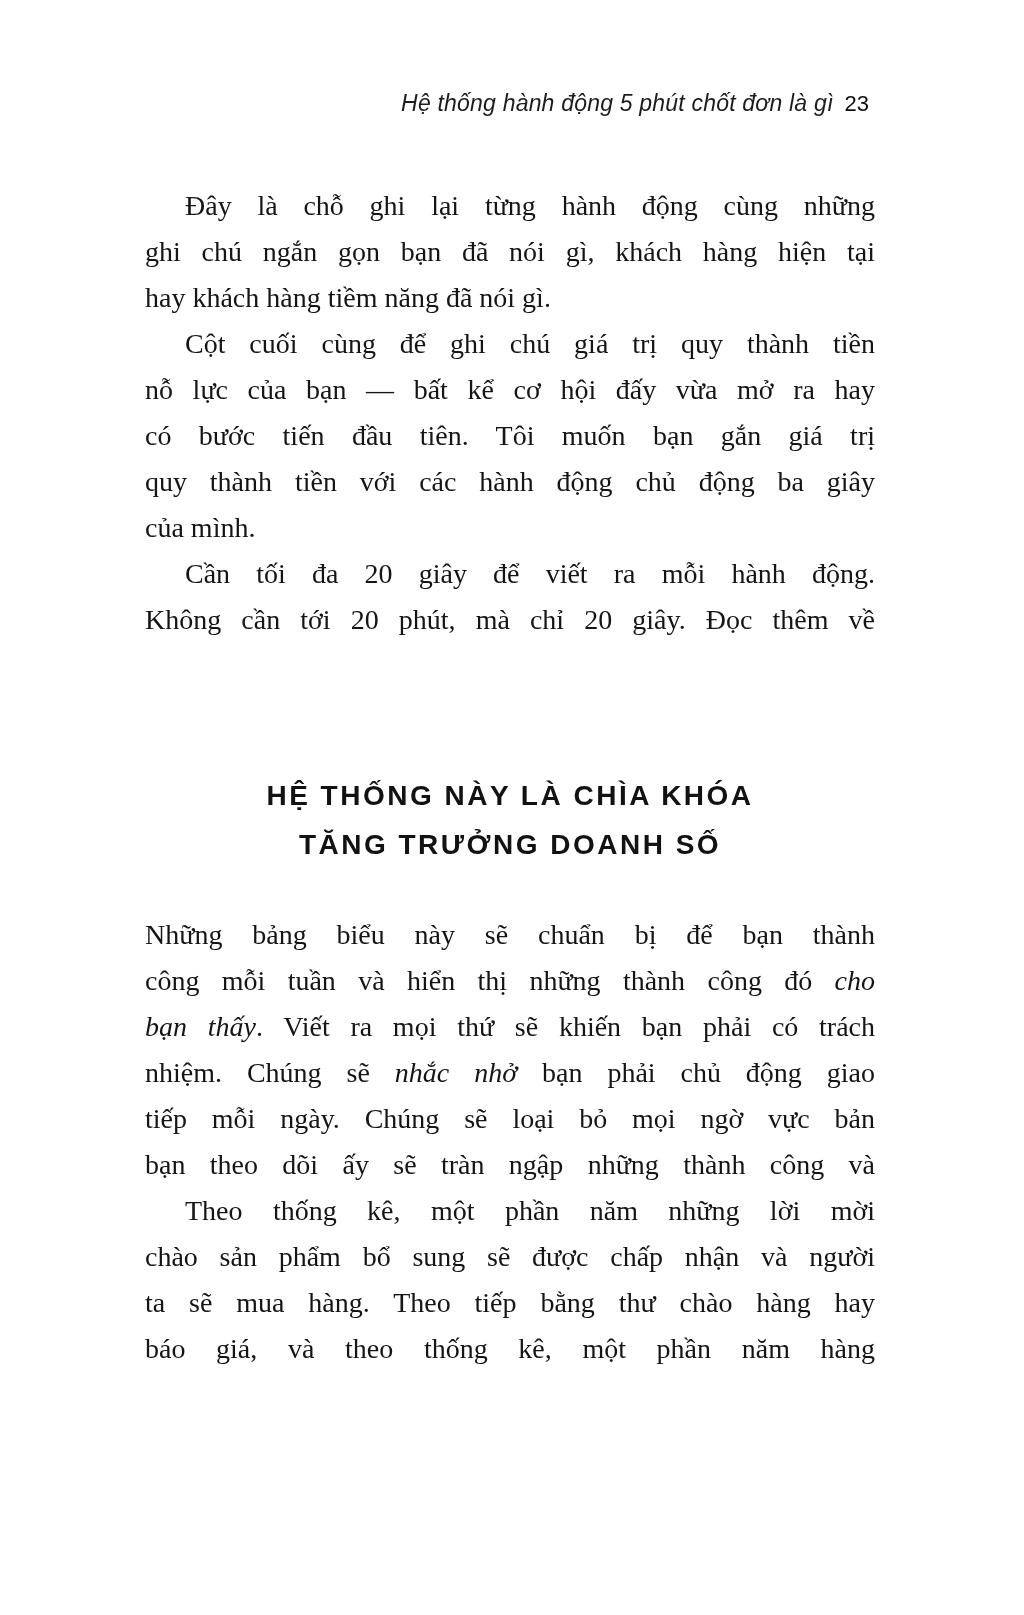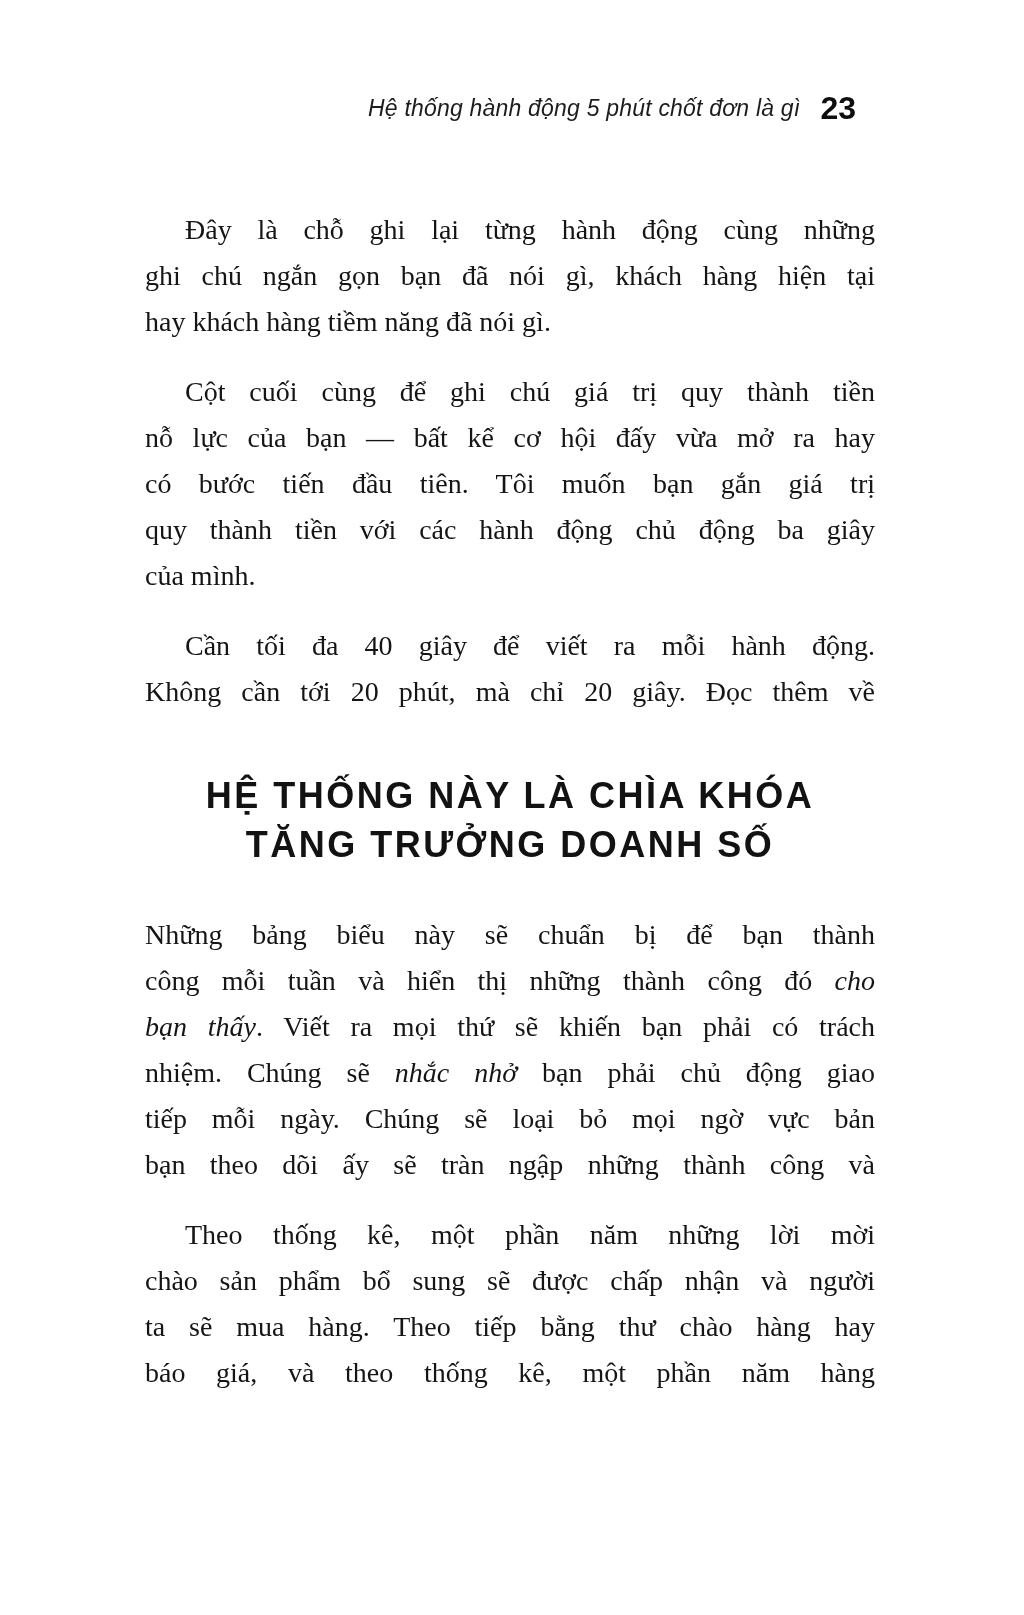--- a/index.html
+++ b/index.html
@@ -11,39 +11,39 @@
     background: #ffffff;
     font-family: "Liberation Serif", serif;
     color: #161616;
     overflow: hidden;
   }
 
   
   .running-header {
     position: absolute;
     top: 90px;
-    left: 144px;
+    left: 157px;
     width: 712px;
     display: flex;
     justify-content: flex-end;
-    align-items: center;
-    gap: 20px;
+    align-items: flex-end;
+    gap: 11px;
     white-space: nowrap;
   }
   .chapter-title {
     font-family: "Liberation Sans", sans-serif;
     font-style: italic;
     font-size: 23px;
     letter-spacing: 0.2px;
     color: #1c1c1c;
   }
   .page-number {
     font-family: "Liberation Sans", sans-serif;
-    font-weight: bold;
-    font-size: 32px;
+    font-weight: normal;
+    font-size: 22px;
     color: #0e0e0e;
   }
 
   
   .text-block {
     position: absolute;
     left: 145px;
     width: 730px;
     font-size: 28px;
     line-height: 46px;
@@ -53,33 +53,33 @@
   #block-2 { top: 912px; }
 
   .line {
     text-align: justify;
     text-align-last: justify;
     text-justify: inter-word;
     height: 46px;
     overflow: visible;
   }
   .line.line-end { text-align-last: left; }
-  .line.indent { text-indent: 40px; margin-top: 24px; }
+  .line.indent { text-indent: 40px; }
   .seg.italic { font-style: italic; }
 
   
   .section-heading {
     position: absolute;
     top: 771px;
     left: 145px;
     width: 730px;
     text-align: center;
     font-family: "Liberation Sans", sans-serif;
     font-weight: bold;
-    font-size: 36px;
+    font-size: 28px;
     line-height: 49px;
     letter-spacing: 2.5px;
     color: #121212;
   }
   .section-heading .heading-line { display: block; }
 </style>
 </head>
 <body>
 
 <div class="running-header">
@@ -94,21 +94,21 @@
       <div class="line line-end"><span class="seg">hay khách hàng tiềm năng đã nói gì.</span></div>
     </div>
     <div class="paragraph">
       <div class="line indent"><span class="seg">Cột cuối cùng để ghi chú giá trị quy thành tiền</span></div>
       <div class="line"><span class="seg">nỗ lực của bạn — bất kể cơ hội đấy vừa mở ra hay</span></div>
       <div class="line"><span class="seg">có bước tiến đầu tiên. Tôi muốn bạn gắn giá trị</span></div>
       <div class="line"><span class="seg">quy thành tiền với các hành động chủ động ba giây</span></div>
       <div class="line line-end"><span class="seg">của mình.</span></div>
     </div>
     <div class="paragraph">
-      <div class="line indent"><span class="seg">Cần tối đa 40 giây để viết ra mỗi hành động.</span></div>
+      <div class="line indent"><span class="seg">Cần tối đa 20 giây để viết ra mỗi hành động.</span></div>
       <div class="line"><span class="seg">Không cần tới 20 phút, mà chỉ 20 giây. Đọc thêm về</span></div>
     </div>
   </div>
 
 <div class="section-heading">
   <span class="heading-line">HỆ THỐNG NÀY LÀ CHÌA KHÓA</span>
   <span class="heading-line">TĂNG TRƯỞNG DOANH SỐ</span>
 </div>
 
 <div class="text-block" id="block-2">

